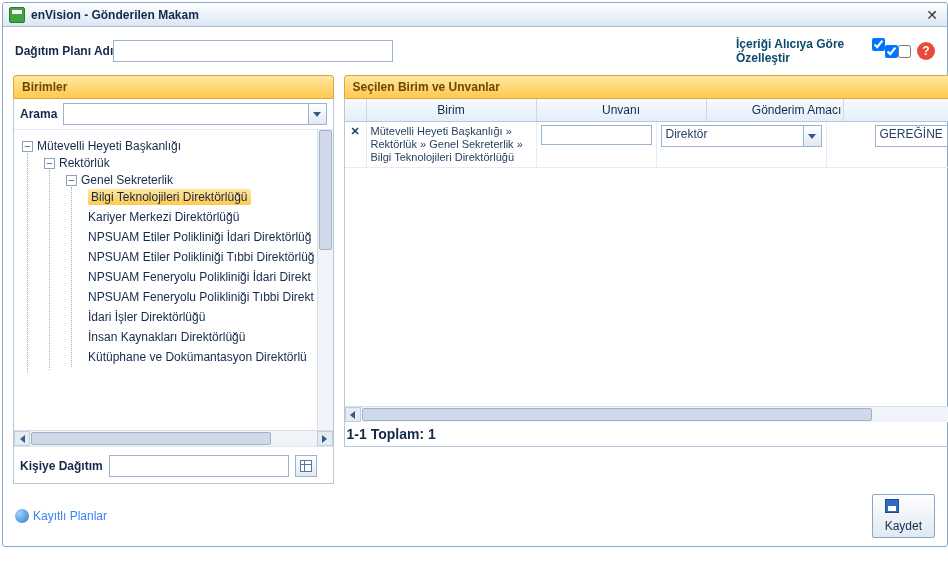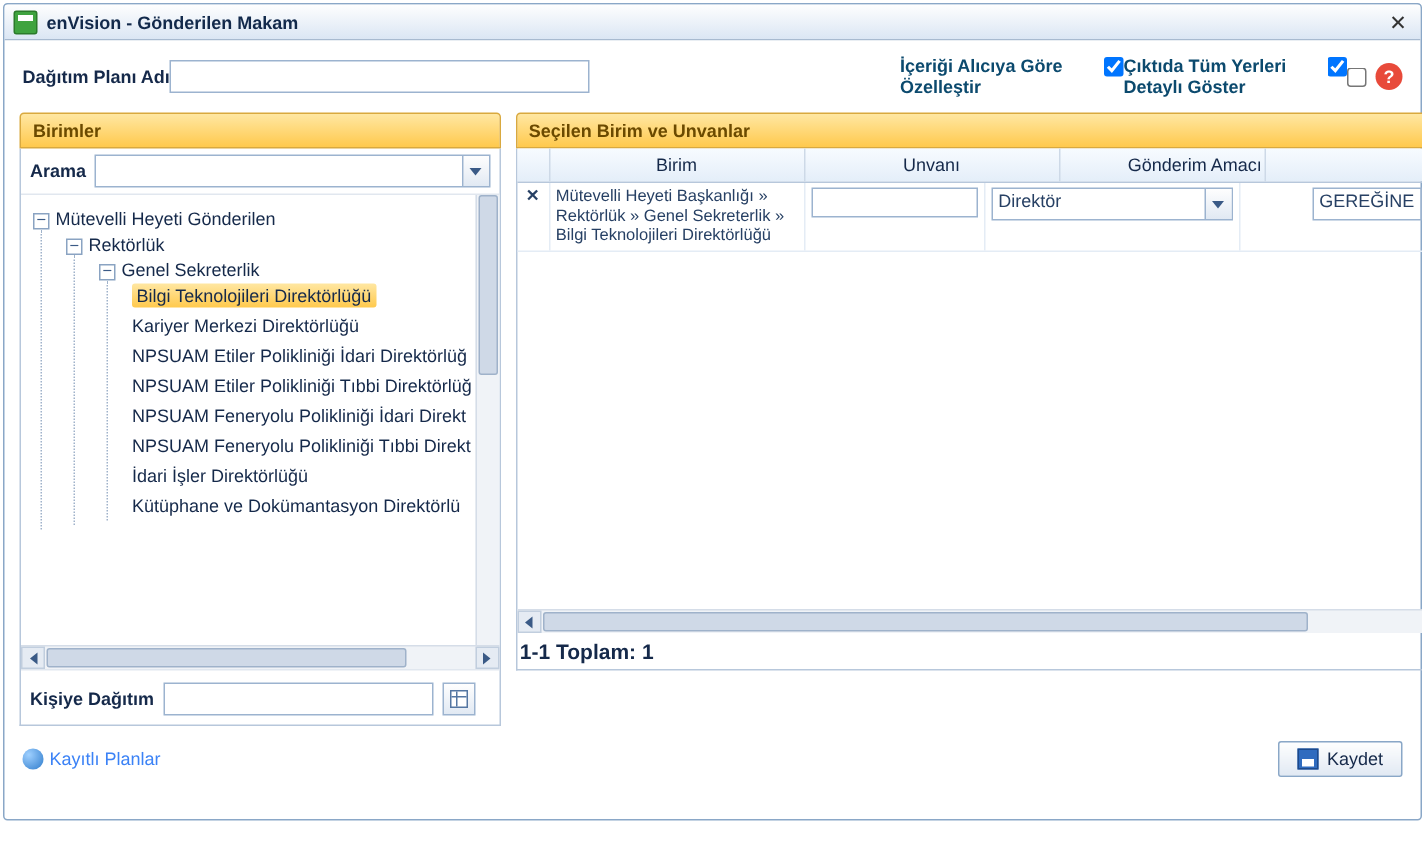--- a/index.html
+++ b/index.html
@@ -73,21 +73,21 @@
 .kisiye-input { width:180px; height:22px; border:1px solid #9cb3cf; padding:2px 4px; }
 .picker-btn { width:22px; height:22px; border:1px solid #9cb3cf; background:linear-gradient(#fefefe,#e1e9f3); display:flex; align-items:center; justify-content:center; cursor:pointer;}
 .picker-btn .grid-ico{ width:12px; height:12px; border:1px solid #5476a2; position:relative; background:#fff;}
 .picker-btn .grid-ico::before{content:"";position:absolute;top:3px;left:0;right:0;height:1px;background:#5476a2;}
 .picker-btn .grid-ico::after{content:"";position:absolute;left:3px;top:0;bottom:0;width:1px;background:#5476a2;}
 
 .bottom { display:flex; align-items:center; padding:6px 12px 10px 12px; }
 .link { color:#3b82f6; cursor:pointer; display:flex; gap:4px; }
 .globe { width:14px; height:14px; border-radius:50%; background:radial-gradient(circle at 30% 30%, #9fd0ff, #2f7ccc); }
 .bottom .spacer{flex:1;}
-.save-btn { border:1px solid #8aa7c7; background:linear-gradient(#fefefe,#e1e9f3); padding:4px 12px; display:flex; align-items:center; gap:6px; cursor:pointer; color:#15294a; border-radius:2px;}
+.save-btn { border:1px solid #8aa7c7; background:linear-gradient(#fefefe,#e1e9f3); padding:4px 12px; display:flex; gap:6px; cursor:pointer; color:#15294a; border-radius:2px;flex-direction:column;}
 .floppy { width:14px; height:14px; background:#2f6bbf; position:relative; border:1px solid #1d4a8c;}
 .floppy::after{content:"";position:absolute;left:2px;bottom:1px;width:8px;height:5px;background:#fff;}
 </style>
 </head>
 <body>
 
 <div class="window">
   <div class="titlebar">
     <div class="app-icon"></div>
     <div class="title">enVision - Gönderilen Makam</div>
@@ -96,21 +96,20 @@
 
   <div class="toprow">
     <label>Dağıtım Planı Adı</label>
     <input class="plan-input" type="text" style="">
     <div class="spacer"></div>
     <div class="opt">
       <span class="lbl">İçeriği Alıcıya Göre Özelleştir</span>
       <input type="checkbox" checked="" style="">
     </div>
     <div class="opt">
-      <span class="lbl">Çıktıda Tüm Yerleri Detaylı Göster</span>
       <input type="checkbox" checked="" style="">
     </div>
     <div class="opt">
       <input type="checkbox" style="">
     </div>
     <div class="help-icon">?</div>
   </div>
 
   <div class="panels">
 
@@ -122,33 +121,34 @@
           <div class="combo">
             <input type="text" style="">
             <div class="dd">
                 <div class="chev"></div>
               </div>
           </div>
         </div>
         <div class="tree-wrap">
           <div class="tree">
             <ul>
-              <li><span class="tgl">−</span><span>Mütevelli Heyeti Gönderilen</span>
+              <li><span class="tgl">−</span><span>Mütevelli Heyeti Başkanlığı</span>
                 <ul class="dotted">
                   <li><span class="tgl">−</span><span>Rektörlük</span>
                     <ul class="dotted">
                       <li><span class="tgl">−</span><span>Genel Sekreterlik</span>
                         <ul class="dotted">
                           <li><span class="sel">Bilgi Teknolojileri Direktörlüğü</span></li>
                           <li><span>Kariyer Merkezi Direktörlüğü</span></li>
                           <li><span>NPSUAM Etiler Polikliniği İdari Direktörlüğ</span></li>
                           <li><span>NPSUAM Etiler Polikliniği Tıbbi Direktörlüğ</span></li>
                           <li><span>NPSUAM Feneryolu Polikliniği İdari Direkt</span></li>
                           <li><span>NPSUAM Feneryolu Polikliniği Tıbbi Direkt</span></li>
                           <li><span>İdari İşler Direktörlüğü</span></li>
+                          <li><span>İnsan Kaynakları Direktörlüğü</span></li>
                           <li><span>Kütüphane ve Dokümantasyon Direktörlü</span></li>
                         </ul>
                       </li>
                     </ul>
                   </li>
                 </ul>
               </li>
             </ul>
           </div>
           <div class="tree-scroll">

